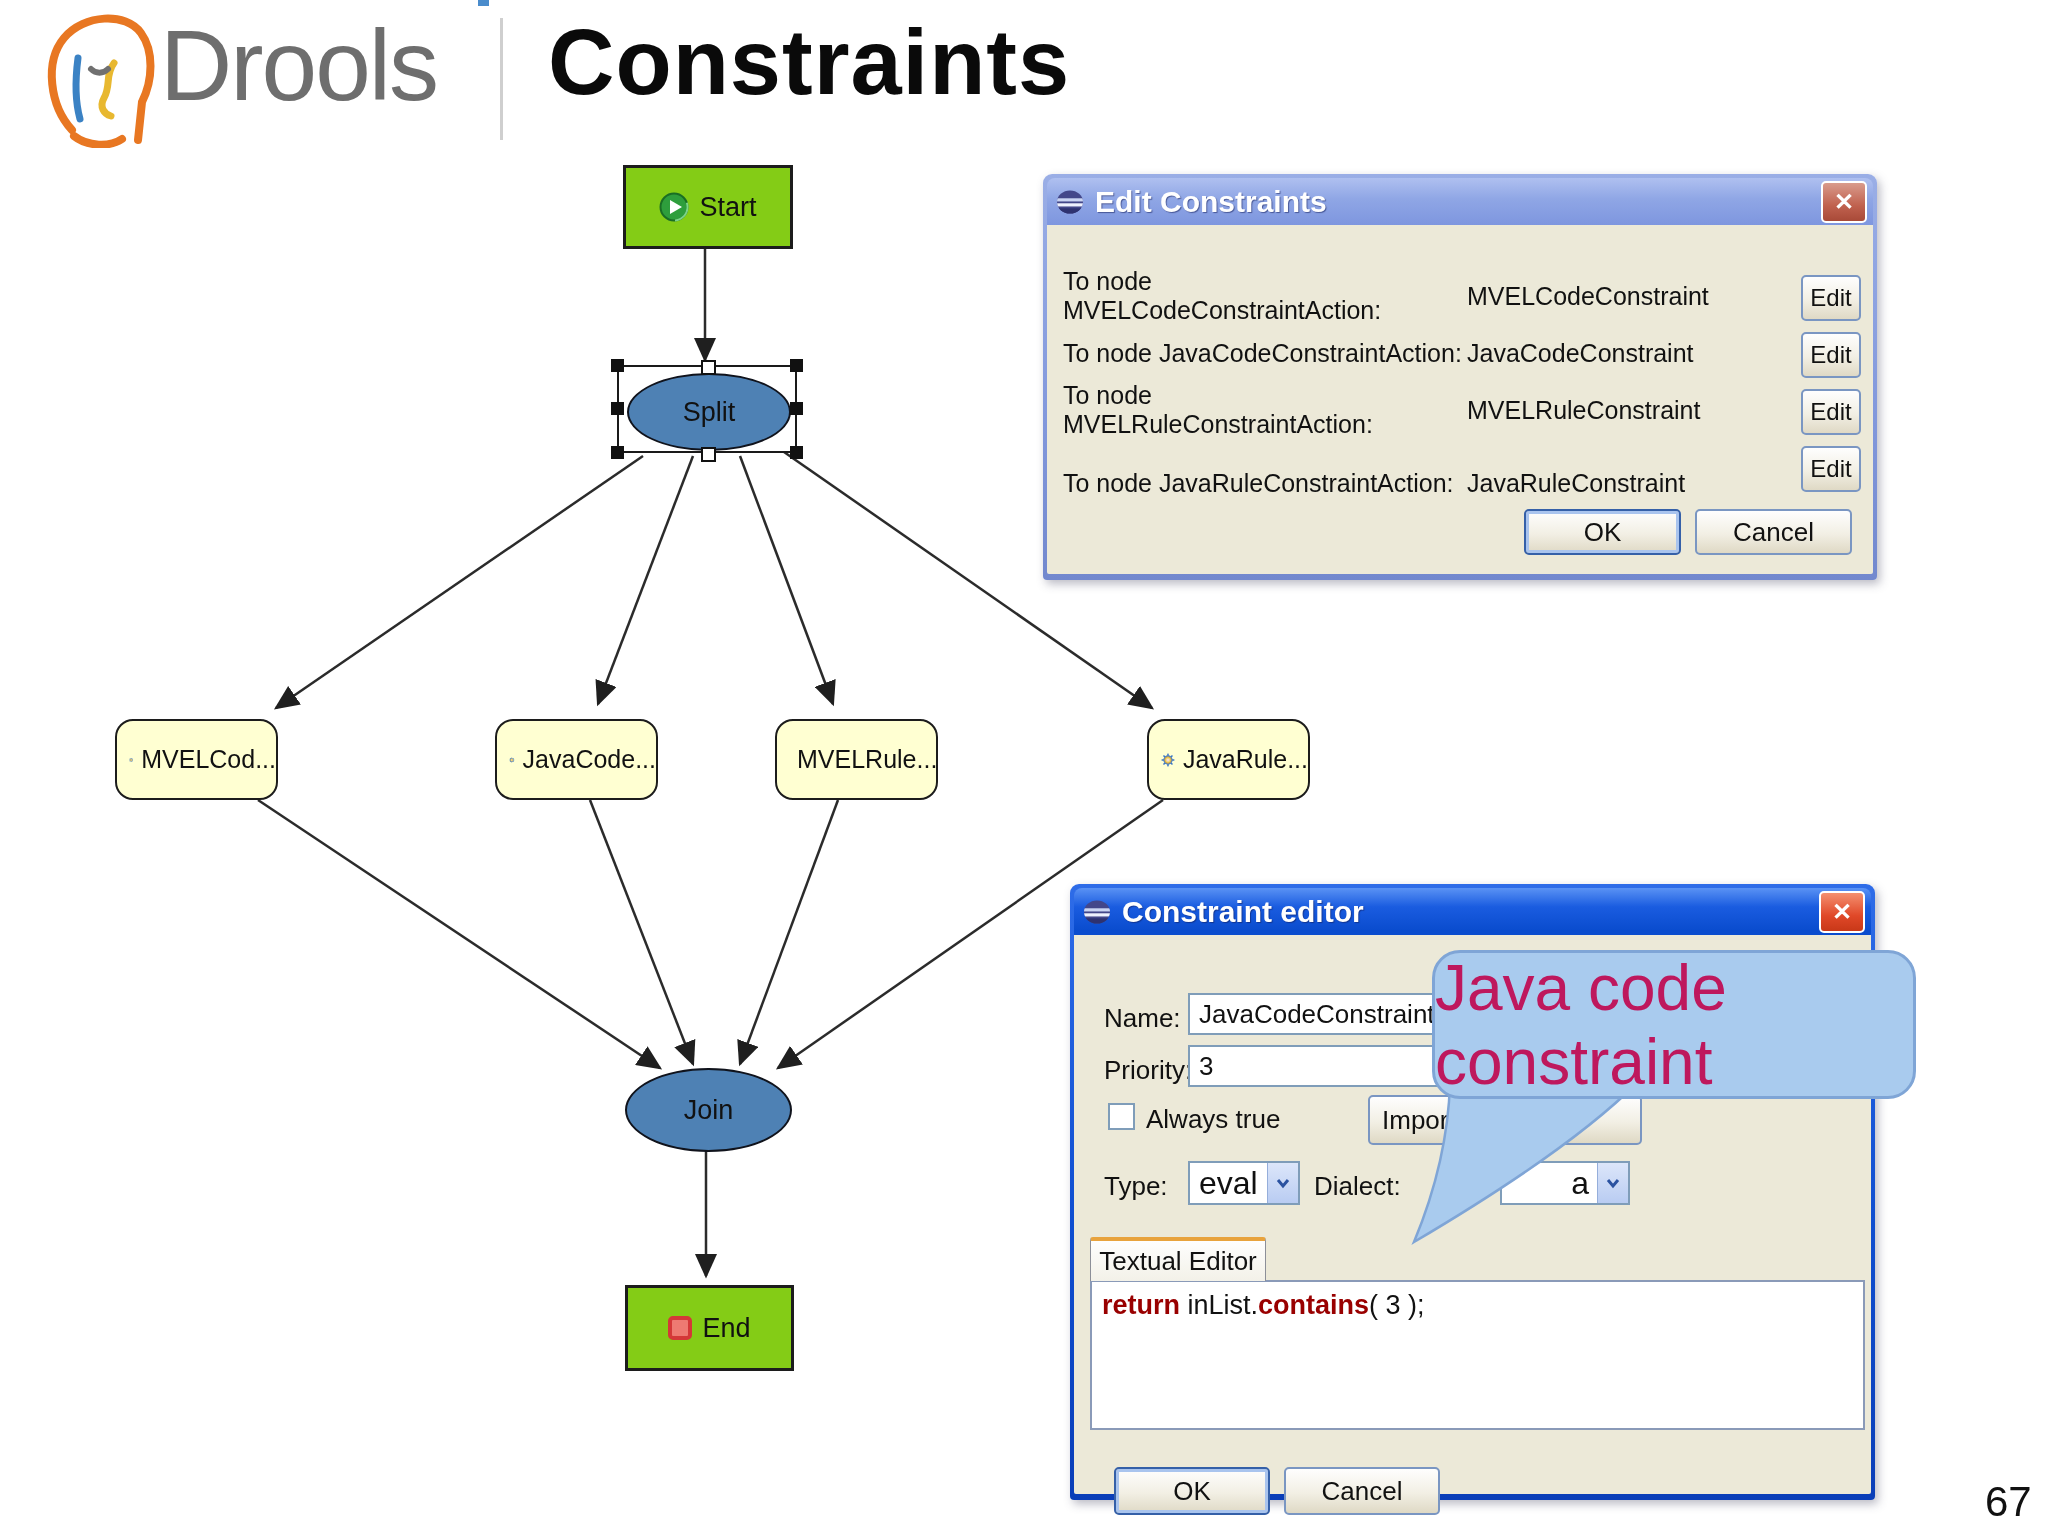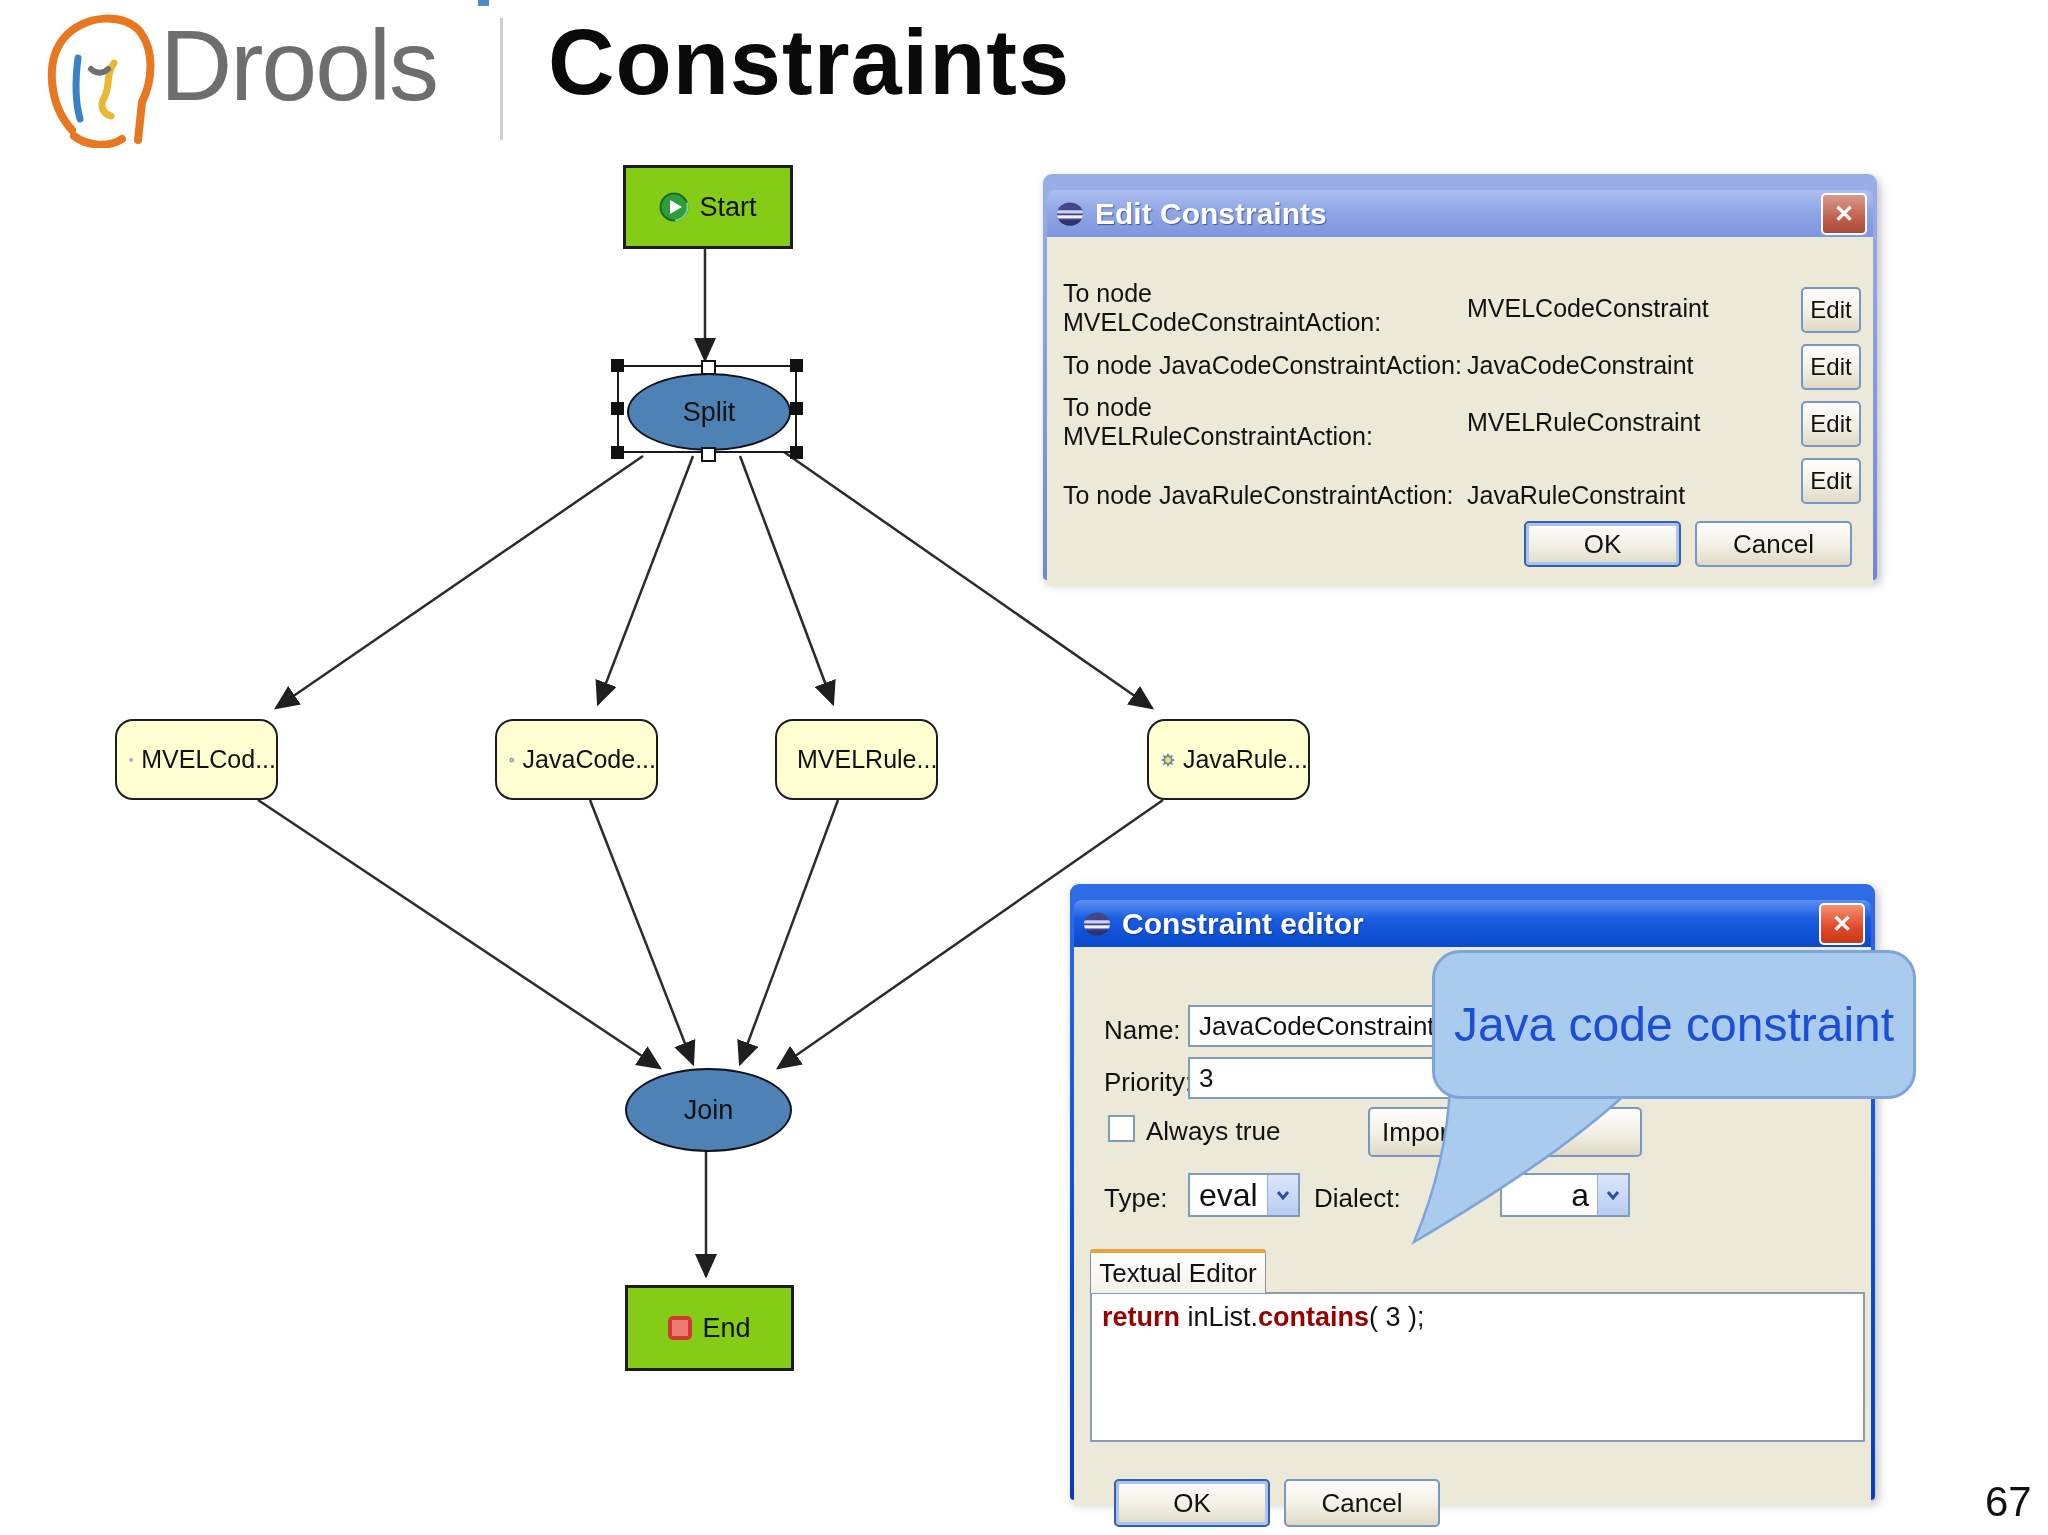--- a/index.html
+++ b/index.html
@@ -17,21 +17,21 @@
   .node{position:absolute;z-index:2;display:flex;align-items:center;justify-content:center;gap:10px;color:#111;}
   .rect-node{background:#84cc16;border:3px solid #1c1c1c;font-size:27px;}
   .action-node{background:#FFFFD2;border:2px solid #1c1c1c;border-radius:18px;font-size:25px;justify-content:flex-start;padding-left:12px;box-sizing:border-box;gap:8px;}
   .gateway{background:#4E81B4;border:2px solid #10131c;border-radius:50%;font-size:27px;}
   .sel-frame{position:absolute;z-index:2;border:2px solid #1a1a1a;box-sizing:border-box;}
   .handle{position:absolute;width:13px;height:13px;background:#111;z-index:4;}
   .handle.light{background:#fff;border:2px solid #111;width:11px;height:11px;}
 
   
   .dlg{position:absolute;border-radius:9px 9px 4px 4px;box-shadow:3px 4px 10px rgba(60,60,90,.35);}
-  .dlg .frame{padding:16px 4px 5px;border-radius:9px 9px 4px 4px;}
+  .dlg .frame{padding:4px 4px 5px;border-radius:9px 9px 4px 4px;}
   .dlg1 .frame{background:linear-gradient(180deg,#9AAEE6,#8298DC 60%,#7288CE);}
   .dlg2 .frame{background:linear-gradient(180deg,#2E6CE8,#0F4ED0 55%,#0A3EB8);}
   .titlebar{height:47px;display:flex;align-items:center;gap:10px;padding:0 6px 0 8px;border-radius:8px 8px 0 0;}
   .dlg1 .titlebar{background:linear-gradient(180deg,#AFC0F0 0%,#8FA6E5 45%,#7E96DF 100%);}
   .dlg2 .titlebar{background:linear-gradient(180deg,#5A92F4 0%,#1A5CE0 40%,#0A4CCE 90%);}
   .titletext{flex:1;color:#fff;font-weight:bold;font-size:30px;text-shadow:1px 1px 1px rgba(20,30,90,.55);}
   .closebtn{width:42px;height:38px;border-radius:5px;border:2px solid #fff;display:flex;align-items:center;justify-content:center;
             color:#fff;font-size:24px;font-weight:bold;cursor:default;}
   .dlg1 .closebtn{background:linear-gradient(180deg,#D99B8C,#C0614E 60%,#A84A38);}
   .dlg2 .closebtn{background:linear-gradient(180deg,#F49070,#E04828 60%,#C83818);}
@@ -57,21 +57,21 @@
   .tab{position:absolute;height:44px;display:flex;align-items:center;justify-content:center;font-size:26px;color:#111;
        background:linear-gradient(180deg,#FEFEFE,#F3F1E8);border:1px solid #8C8F98;border-bottom:none;border-top:4px solid #E8A33D;
        border-radius:3px 3px 0 0;z-index:3;box-sizing:border-box;}
   .code-area{position:absolute;background:#fff;border:2px solid #8A9AB8;box-sizing:border-box;padding:8px 10px;
              font-size:27px;color:#111;z-index:2;}
   .kw{color:#990000;font-weight:bold;}
 
   
   .callout{position:absolute;left:1432px;top:950px;width:484px;height:149px;background:#A9CBEE;border:3px solid #7FA5D6;
            border-radius:28px;display:flex;align-items:center;justify-content:center;z-index:9;box-sizing:border-box;}
-  .callout-text{font-size:48px;color:#1d4ed8;}
+  .callout-text{font-size:64px;color:#be185d;}
   #callout-tail{position:absolute;left:1400px;top:1080px;z-index:8;}
 
   .page-num{position:absolute;left:1985px;top:1478px;font-size:42px;color:#111;}
 </style>
 </head>
 <body>
 
 <div id="stage">
 
   <svg style="position:absolute;left:38px;top:6px;z-index:2" width="122" height="142" viewBox="0 0 122 142">

